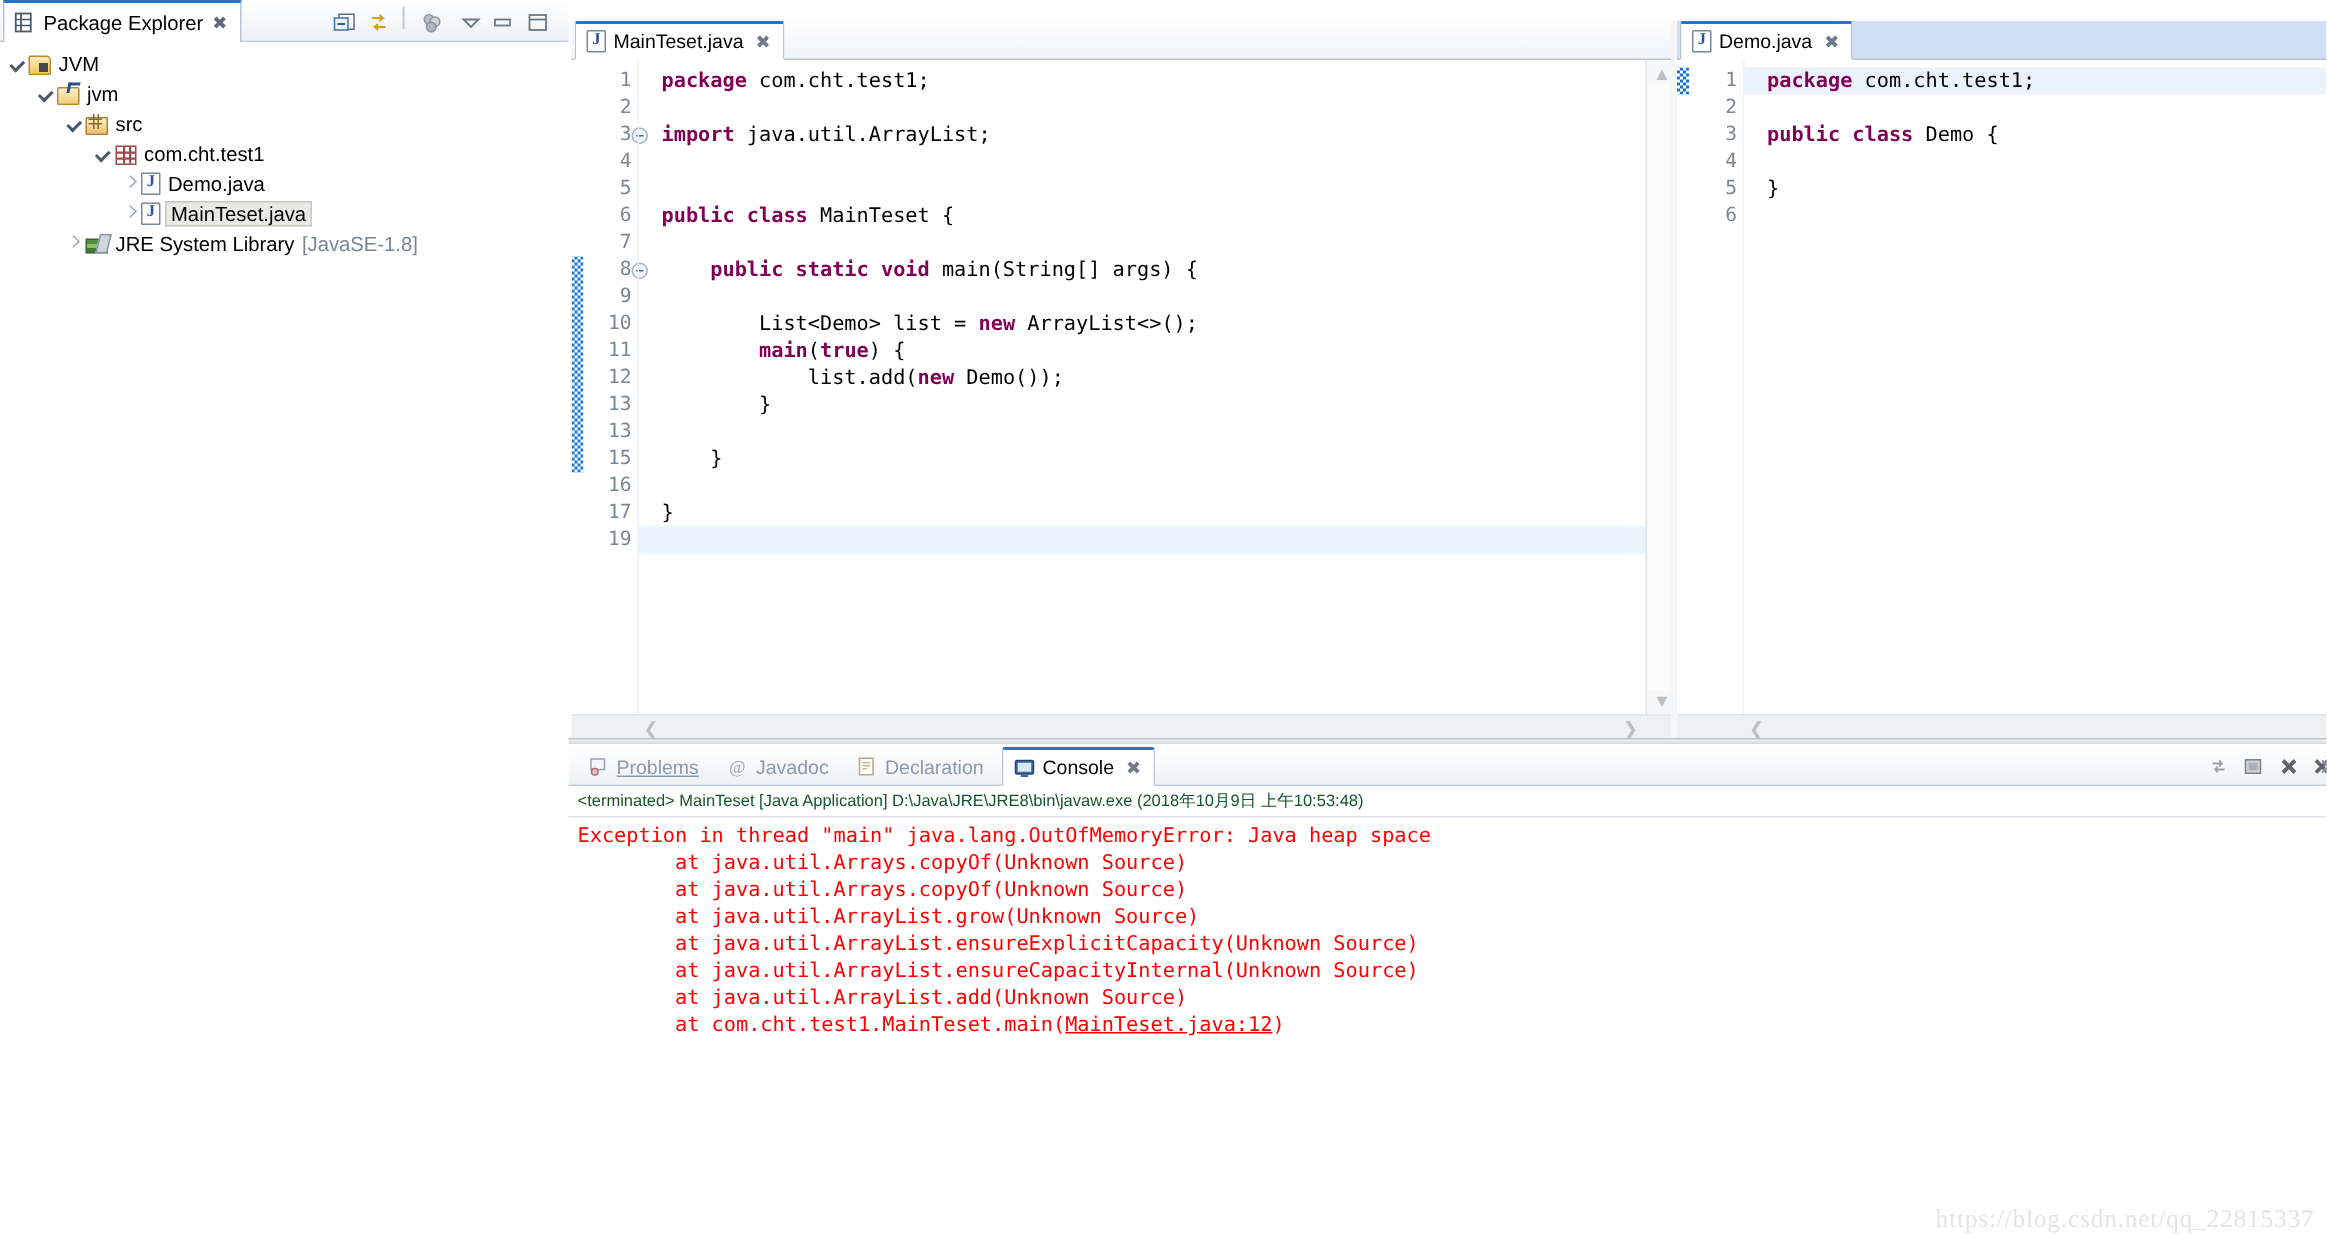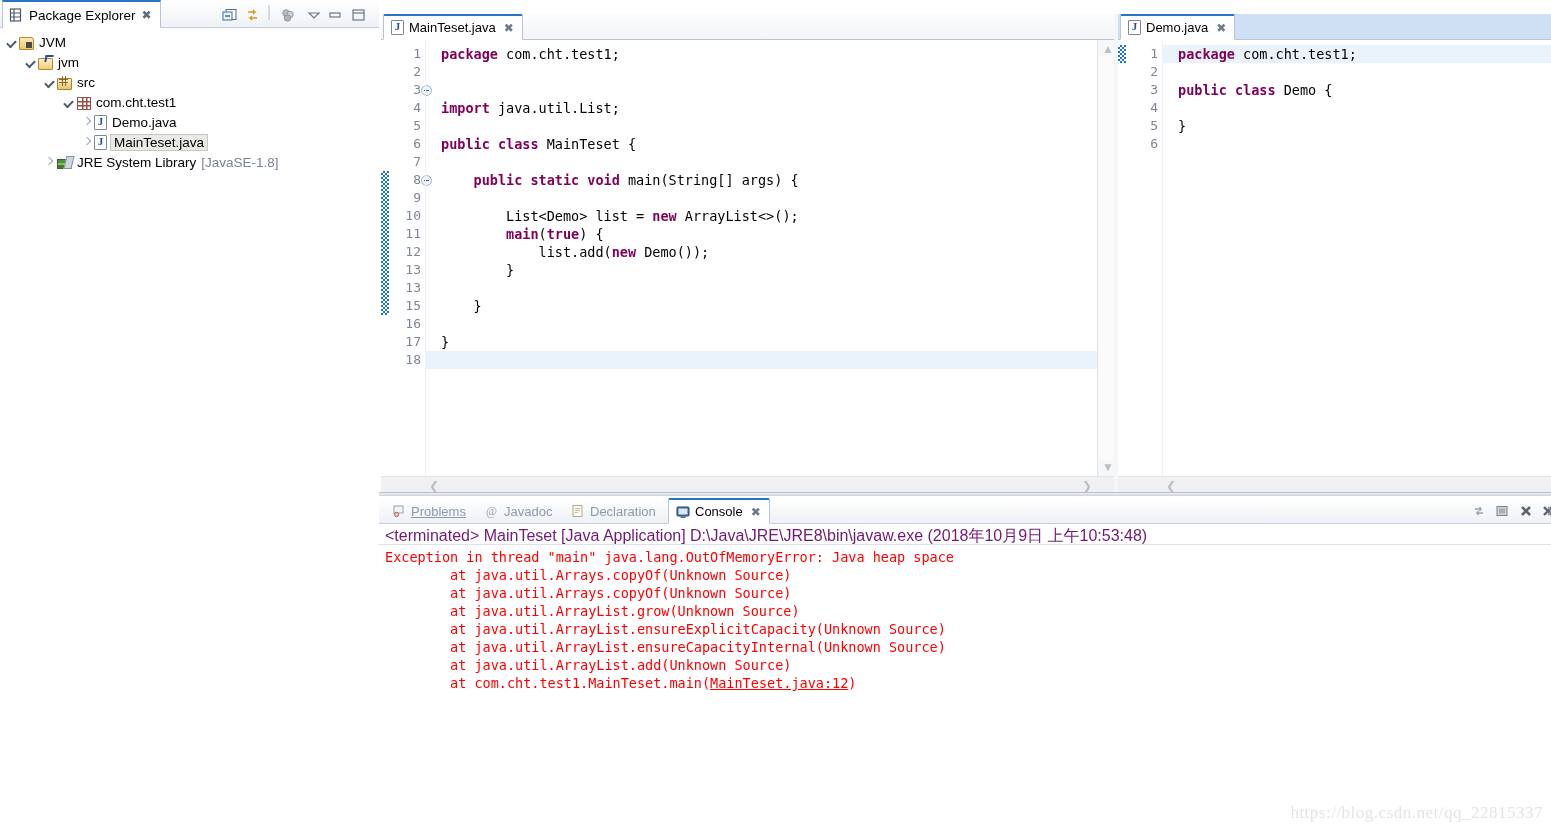--- a/index.html
+++ b/index.html
@@ -215,21 +215,21 @@
 
   
   #console { position: absolute; left: 379px; top: 498px; width: 1172px; height: 329px; background: #fff; }
   #console-tabstrip {
     position: absolute; left: 0; top: 0; width: 1172px; height: 26px;
     background: linear-gradient(#ffffff, #eef1f5);
     border-bottom: 1px solid #c3ccd8;
   }
   #console-head {
     position: absolute; left: 6px; top: 28px;
-    font-size: 16px; color: #701a75; white-space: nowrap;
+    font-size: 11px; color: #14532d; white-space: nowrap;
   }
   #console-body {
     position: absolute; left: 0; top: 46px; width: 1172px; bottom: 0;
     background: #ffffff;
     border-top: 1px solid #dde2e8;
     font-family: "DejaVu Sans Mono", monospace;
     font-size: 13.5px; line-height: 18px;
     color: #ff0000;
     padding: 3px 0 0 6px;
     white-space: pre;
@@ -374,28 +374,28 @@
           <div class="ln" style="top: 131px;">8<span class="fold"></span></div>
           <div class="ln" style="top: 149px;">9</div>
           <div class="ln" style="top: 167px;">10</div>
           <div class="ln" style="top: 185px;">11</div>
           <div class="ln" style="top: 203px;">12</div>
           <div class="ln" style="top: 221px;">13</div>
           <div class="ln" style="top: 239px;">13</div>
           <div class="ln" style="top: 257px;">15</div>
           <div class="ln" style="top: 275px;">16</div>
           <div class="ln" style="top: 293px;">17</div>
-          <div class="ln" style="top: 311px;">18</div>
+          <div class="ln" style="top: 311px;">19</div>
         </div>
       <div class="gutter-sep"></div>
       <div class="codetext" id="code-left">
           <div class="curline" style="top: 311px;"></div>
           <div class="cl" style="top: 5px;"><span class="kw">package</span><span class="pl"> com.cht.test1;</span></div>
           <div class="cl" style="top: 23px;"><span class="pl"></span></div>
-          <div class="cl" style="top: 59px;"><span class="kw">import</span><span class="pl"> java.util.List;</span></div>
+          <div class="cl" style="top: 41px;"><span class="kw">import</span><span class="pl"> java.util.ArrayList;</span></div>
           <div class="cl" style="top: 77px;"><span class="pl"></span></div>
           <div class="cl" style="top: 95px;"><span class="kw">public class</span><span class="pl"> MainTeset {</span></div>
           <div class="cl" style="top: 113px;"><span class="pl"></span></div>
           <div class="cl" style="top: 131px;"><span class="kw">    public static void</span><span class="pl"> main(String[] args) {</span></div>
           <div class="cl" style="top: 149px;"><span class="pl"></span></div>
           <div class="cl" style="top: 167px;"><span class="pl">        List&lt;Demo&gt; list = </span><span class="kw">new</span><span class="pl"> ArrayList&lt;&gt;();</span></div>
           <div class="cl" style="top: 185px;"><span class="kw">        main</span><span class="pl">(</span><span class="kw">true</span><span class="pl">) {</span></div>
           <div class="cl" style="top: 203px;"><span class="pl">            list.add(</span><span class="kw">new</span><span class="pl"> Demo());</span></div>
           <div class="cl" style="top: 221px;"><span class="pl">        }</span></div>
           <div class="cl" style="top: 239px;"><span class="pl"></span></div>

